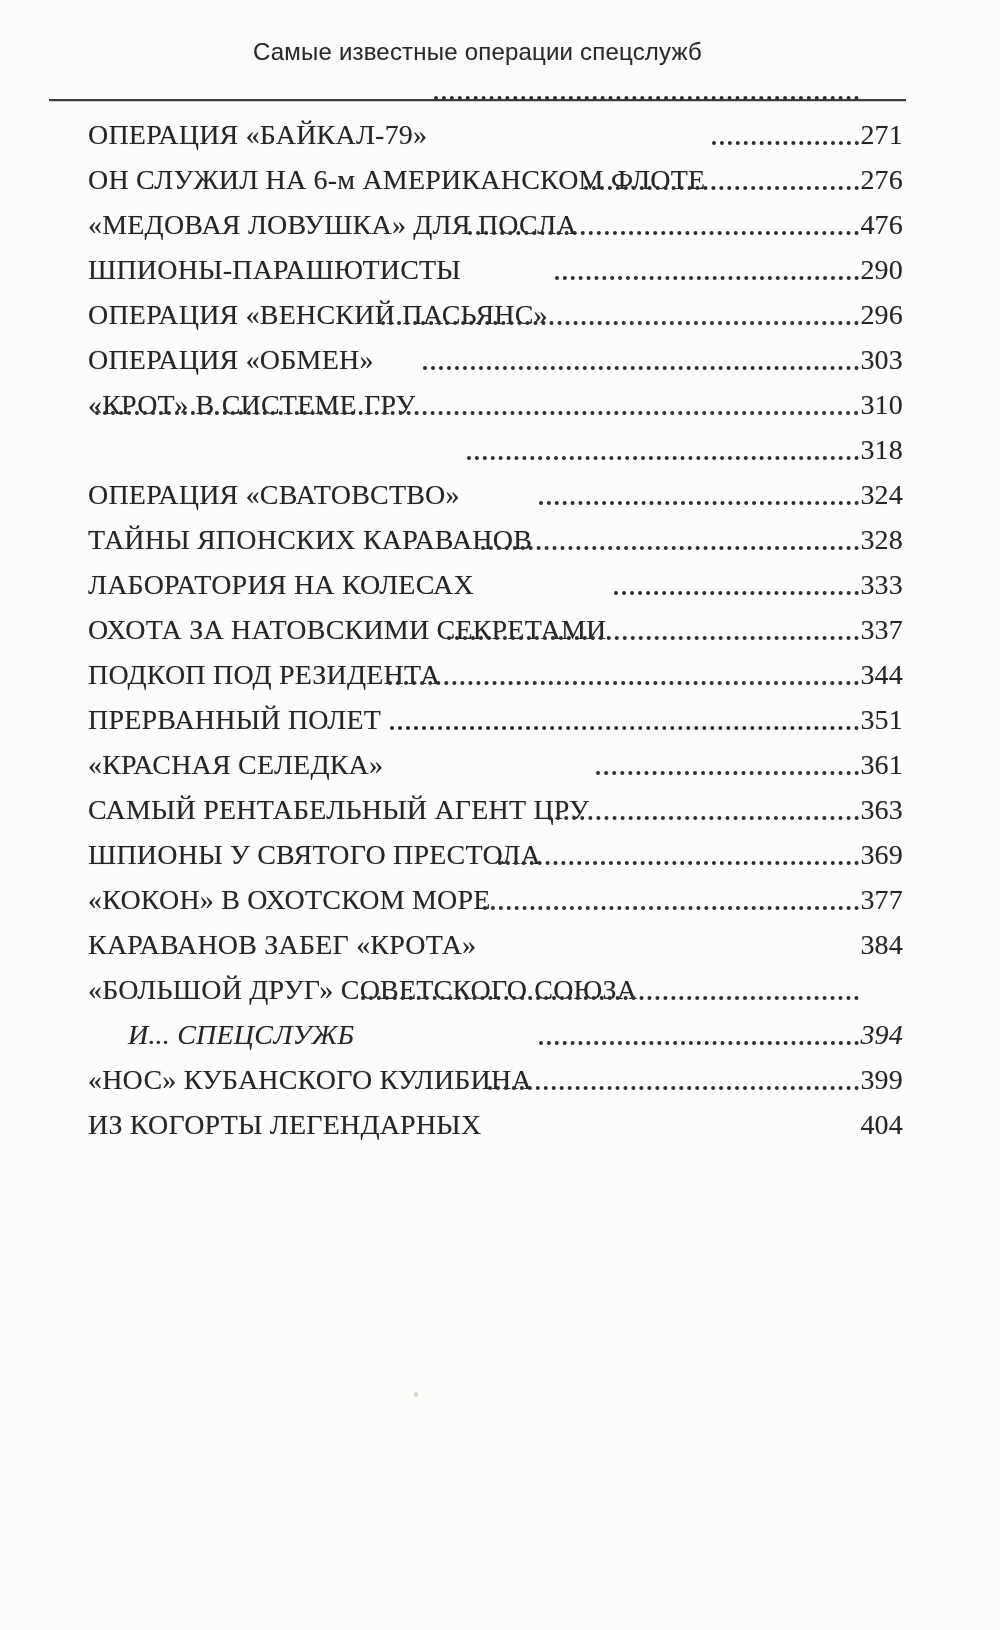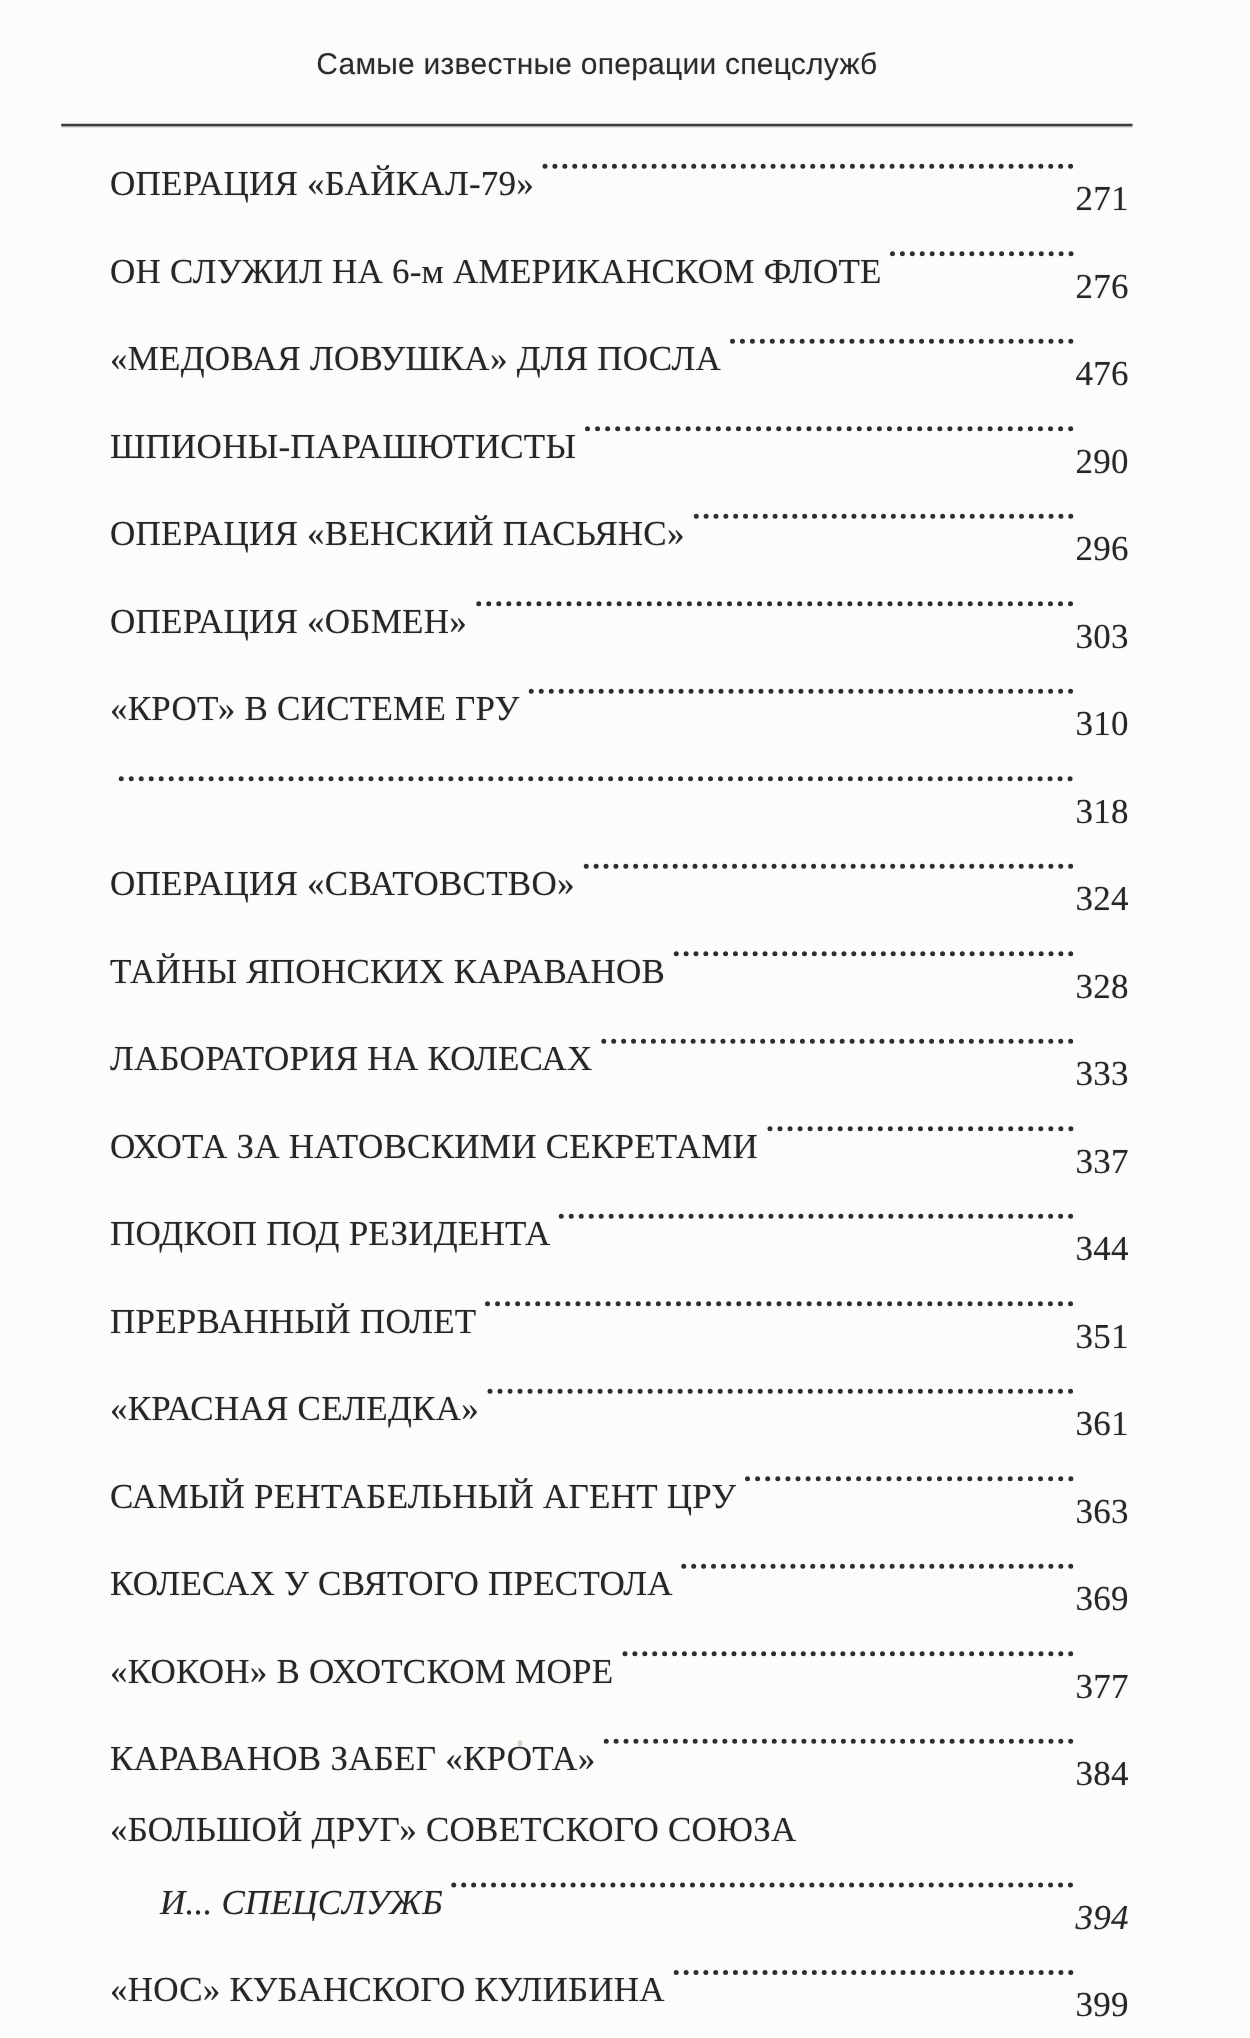--- a/index.html
+++ b/index.html
@@ -39,21 +39,21 @@
     box-shadow: 0 1px 0 rgba(60,60,60,0.25);
   }
   .toc {
     position: absolute;
     top: 112px;
     left: 88px;
     width: 815px;
   }
   .toc-row {
     display: flex;
-    align-items: center;
+    align-items: flex-start;
     line-height: 45px;
     font-size: 28px;
     letter-spacing: 0.2px;
     text-shadow: 0 0 1px rgba(40,40,40,0.3);
   }
   .toc-title { white-space: nowrap; }
   .toc-leader {
     flex: 1 1 auto;
     min-width: 8px;
     position: relative;
@@ -61,21 +61,21 @@
     margin-right: 1px;
   }
   .toc-leader::after {
     content: "";
     position: absolute;
     left: 0;
     right: 0;
     bottom: 12px;
     border-bottom: 4px dotted #2e2e2e;
   }
-  .toc-page { white-space: nowrap; margin-top: 25px; }
+  .toc-page { white-space: nowrap; }
   .toc-row.cont { padding-left: 40px; font-style: italic; }
   .speck {
     position: absolute;
     left: 414px;
     top: 1392px;
     width: 4px;
     height: 5px;
     background: #c9c9c4;
     border-radius: 50%;
     opacity: 0.8;
@@ -161,21 +161,21 @@
     <span class="toc-title">«КРАСНАЯ СЕЛЕДКА»</span>
     <span class="toc-leader"></span>
     <span class="toc-page">361</span>
   </div>
       <div class="toc-row">
     <span class="toc-title">САМЫЙ РЕНТАБЕЛЬНЫЙ АГЕНТ ЦРУ</span>
     <span class="toc-leader"></span>
     <span class="toc-page">363</span>
   </div>
       <div class="toc-row">
-    <span class="toc-title">КОЛЕСАХ У СВЯТОГО ПРЕСТОЛА</span>
+    <span class="toc-title">ШПИОНЫ У СВЯТОГО ПРЕСТОЛА</span>
     <span class="toc-leader"></span>
     <span class="toc-page">369</span>
   </div>
       <div class="toc-row">
     <span class="toc-title">«КОКОН» В ОХОТСКОМ МОРЕ</span>
     <span class="toc-leader"></span>
     <span class="toc-page">377</span>
   </div>
       <div class="toc-row">
     <span class="toc-title">КАРАВАНОВ ЗАБЕГ «КРОТА»</span>

